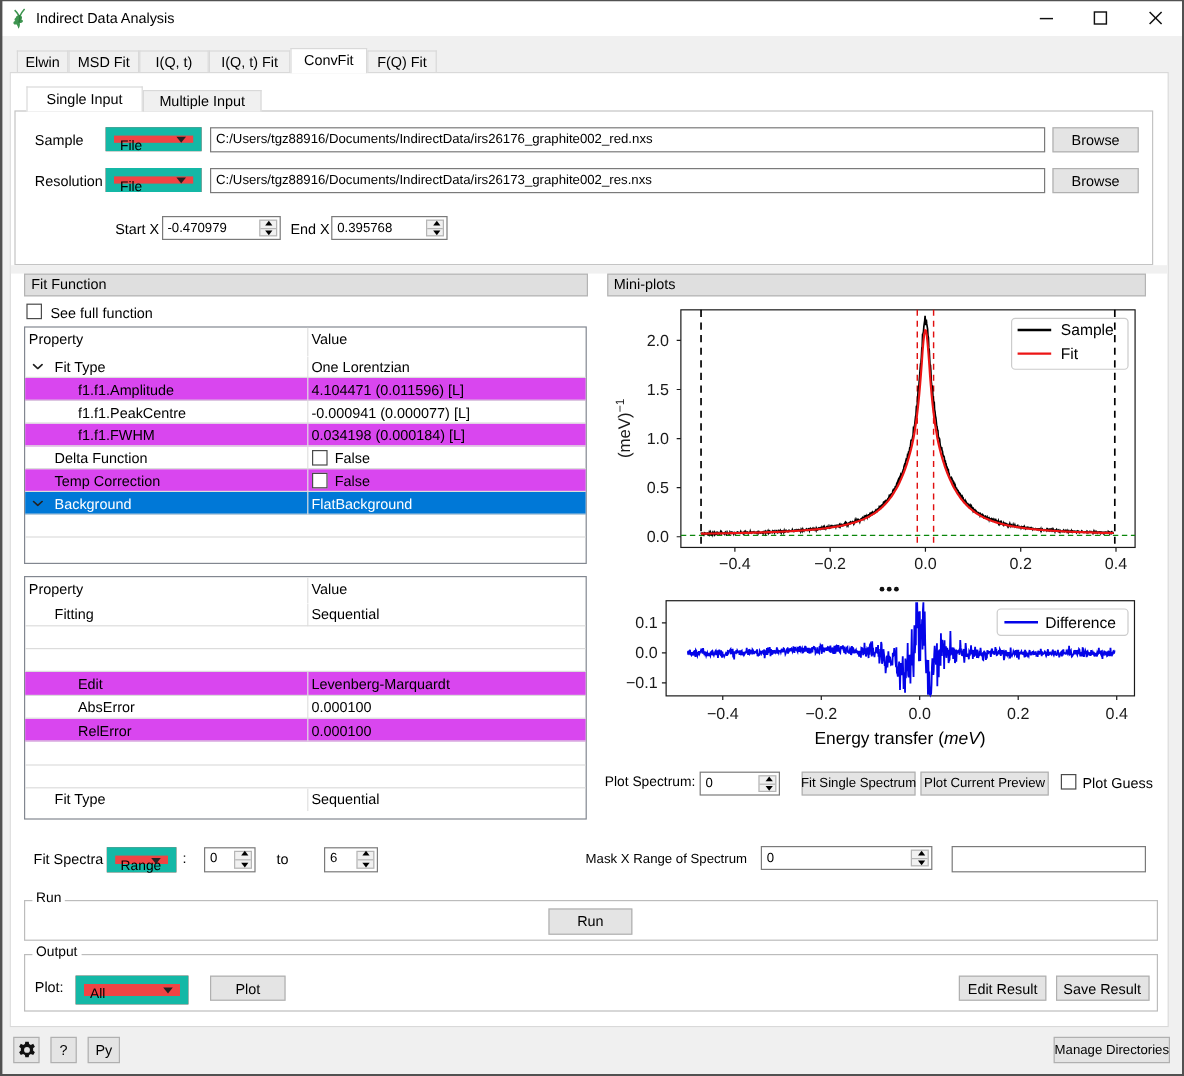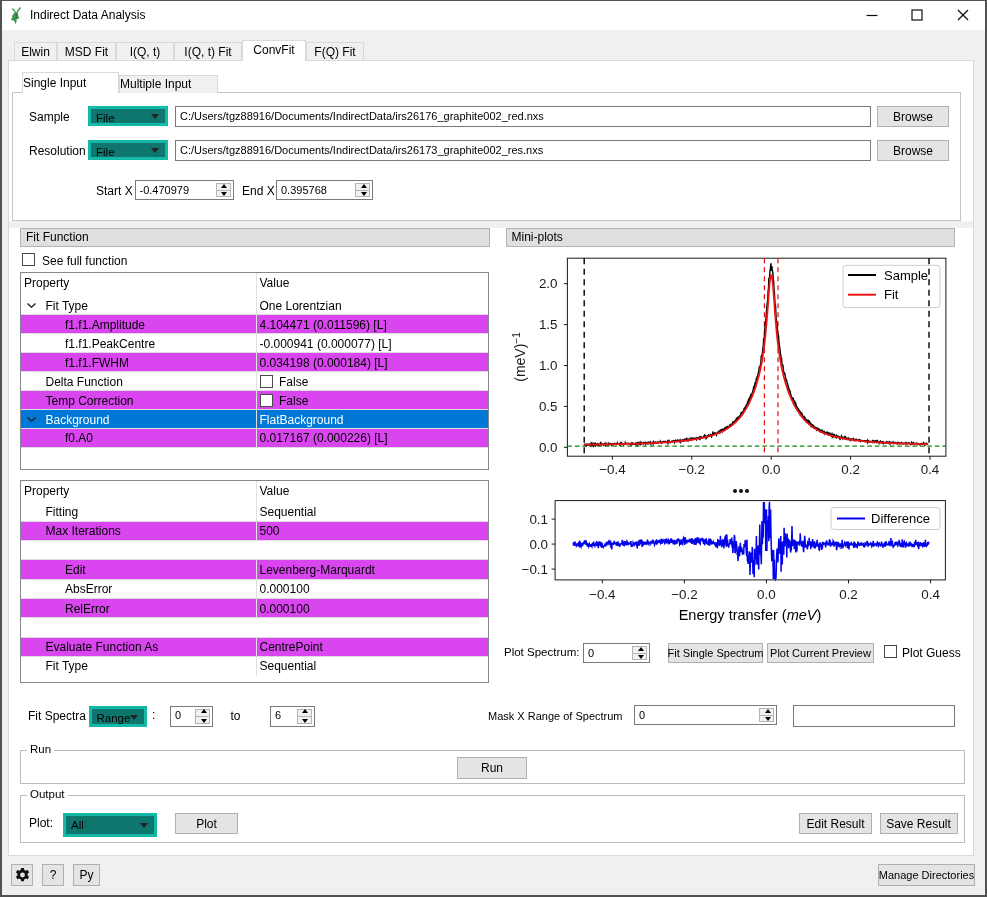--- a/index.html
+++ b/index.html
@@ -3,26 +3,26 @@
 *{margin:0;padding:0;box-sizing:border-box}
 html,body{width:987px;height:897px;overflow:hidden}
 body{font-family:"Liberation Sans",sans-serif;background:#f0f0f0;position:relative;color:#000}
 .abs{position:absolute}
 .frame{position:absolute;left:0;top:0;width:987px;height:897px;border:1px solid #515151;border-width:1px 2px 2px 2px;pointer-events:none;z-index:99}
 .titlebar{position:absolute;left:0;top:0;width:987px;height:30px;background:#fff}
 .title{position:absolute;left:57px;top:8px;font-size:12px}
 .tab{position:absolute;top:42px;height:18px;background:#f0f0f0;border:1px solid #d9d9d9;border-bottom:none;font-size:12px;text-align:center;line-height:18px}
 .tab.act{top:39.5px;height:21.5px;background:#fff;z-index:5}
 .pane{position:absolute;left:8px;top:60px;width:966px;height:795.5px;background:#fff;border:1px solid #d9d9d9}
-.itab{position:absolute;height:18px;background:#f0f0f0;border:1px solid #d9d9d9;border-bottom:none;font-size:12px;text-align:left;line-height:17px}
+.itab{position:absolute;height:18px;background:#f0f0f0;border:1px solid #d9d9d9;border-bottom:none;font-size:12px;text-align:center;line-height:17px}
 .itab.act{background:#fff;z-index:5}
 .ipane{position:absolute;left:12px;top:92px;width:949px;height:129px;border:1px solid #c4c4c4;background:#fff}
 .strip{position:absolute;left:9px;top:221px;width:964px;height:6.5px;background:#f0f0f0}
 .lbl{position:absolute;font-size:12px;white-space:nowrap}
-.combo{position:absolute;background:#0f766e;border:3px solid #14b8a6;font-size:11.5px;white-space:nowrap}
+.combo{position:absolute;background:#ef4444;border:7px solid #14b8a6;font-size:11.5px;white-space:nowrap}
 .combo span{position:absolute;left:5px;top:2.5px}
 .carr{position:absolute;right:6px;top:50%;margin-top:-2px;width:0;height:0;border-left:4.5px solid transparent;border-right:4.5px solid transparent;border-top:5px solid #222}
 .tf{position:absolute;background:#fff;border:1px solid #7a7a7a;font-size:11px;white-space:nowrap;overflow:hidden}
 .tf span{position:absolute;left:4px;top:3px}
 .spin{position:absolute;background:#fff;border:1px solid #7a7a7a}
 .spin .v{position:absolute;left:4px;top:2.5px;font-size:11px}
 .spin .b{position:absolute;right:2px;top:2px;bottom:2px;width:15px;background:#f1f1f1;border:1px solid #b5b5b5}
 .spin .b::after{content:"";position:absolute;left:0;right:0;top:50%;height:1px;background:#b5b5b5}
 .spin .up{position:absolute;right:5.5px;top:26%;margin-top:-2px;width:0;height:0;border-left:3.5px solid transparent;border-right:3.5px solid transparent;border-bottom:4px solid #000}
 .spin .dn{position:absolute;right:5.5px;bottom:26%;margin-bottom:-2px;width:0;height:0;border-left:3.5px solid transparent;border-right:3.5px solid transparent;border-top:4px solid #000}
@@ -147,69 +147,54 @@
       <div class="tval" style="left:258px">False</div>
     </div>
     <div class="trow sel" style="top:137.4px;height:18.5px">
       <div class="tdiv"></div>
       <svg class="chev" style="left:6px" viewBox="0 0 9 5">
         <path d="M0.5 0.5 L4.5 4.2 L8.5 0.5" stroke="#222" stroke-width="1.4" fill="none"></path>
       </svg>
       <div class="tname" style="left:24.5px">Background</div>
       <div class="tval">FlatBackground</div>
     </div>
-    <div class="trow alt" style="top:155.9px;height:19px">
-      <div class="tdiv"></div>
-      <div class="tname" style="left:44px">f0.A0</div>
-      <div class="tval">0.017167 (0.000226) [L]</div>
-    </div>
     <div class="hline" style="top:41.4px"></div>
     <div class="hline" style="top:60.4px"></div>
     <div class="hline" style="top:79.4px"></div>
     <div class="hline" style="top:98.4px"></div>
     <div class="hline" style="top:117.4px"></div>
     <div class="hline" style="top:136.4px"></div>
     <div class="hline" style="top:154.9px"></div>
     <div class="hline" style="top:173.9px"></div>
   </div>
 <div class="tbl" style="top:480px;height:203px">
     <div class="trow" style="top:0px;height:21.5px">
       <div class="tdiv"></div>
       <div class="tname" style="left:3px">Property</div>
       <div class="tval">Value</div>
     </div>
     <div class="trow" style="top:21.5px;height:19.3px">
       <div class="tdiv"></div>
       <div class="tname" style="left:24.5px">Fitting</div>
       <div class="tval">Sequential</div>
     </div>
-    <div class="trow alt" style="top:40.8px;height:19.3px">
-      <div class="tdiv"></div>
-      <div class="tname" style="left:24.5px">Max Iterations</div>
-      <div class="tval">500</div>
-    </div>
     <div class="trow alt" style="top:79.39999999999999px;height:19.3px">
       <div class="tdiv"></div>
       <div class="tname" style="left:44px">Edit</div>
       <div class="tval">Levenberg-Marquardt</div>
     </div>
     <div class="trow" style="top:98.69999999999999px;height:19.3px">
       <div class="tdiv"></div>
       <div class="tname" style="left:44px">AbsError</div>
       <div class="tval">0.000100</div>
     </div>
     <div class="trow alt" style="top:117.99999999999999px;height:19.3px">
       <div class="tdiv"></div>
       <div class="tname" style="left:44px">RelError</div>
       <div class="tval">0.000100</div>
-    </div>
-    <div class="trow alt" style="top:156.6px;height:19.3px">
-      <div class="tdiv"></div>
-      <div class="tname" style="left:24.5px">Evaluate Function As</div>
-      <div class="tval">CentrePoint</div>
     </div>
     <div class="trow" style="top:175.9px;height:19.3px">
       <div class="tdiv"></div>
       <div class="tname" style="left:24.5px">Fit Type</div>
       <div class="tval">Sequential</div>
     </div>
     <div class="hline" style="top:39.8px"></div>
     <div class="hline" style="top:59.099999999999994px"></div>
     <div class="hline" style="top:78.39999999999999px"></div>
     <div class="hline" style="top:97.69999999999999px"></div>

